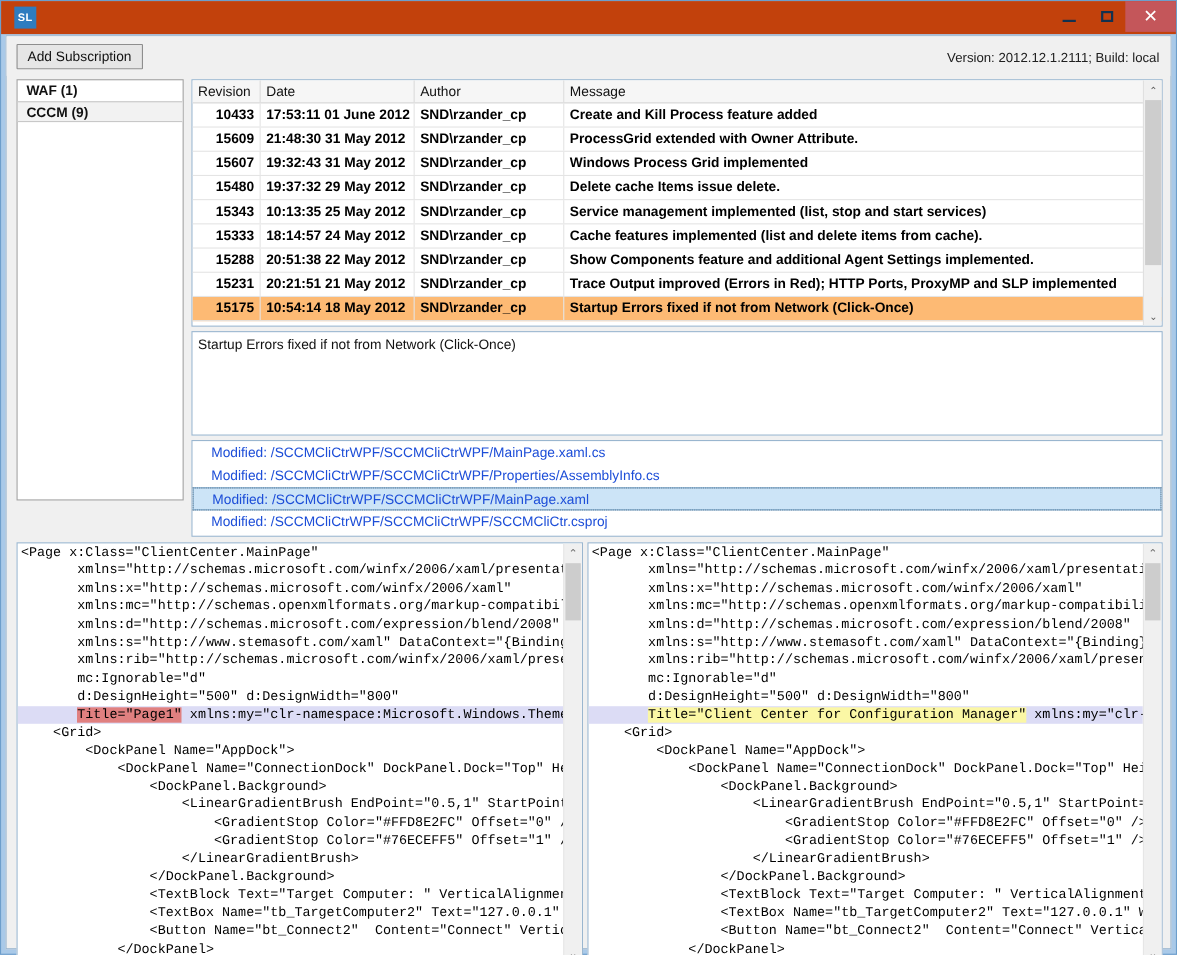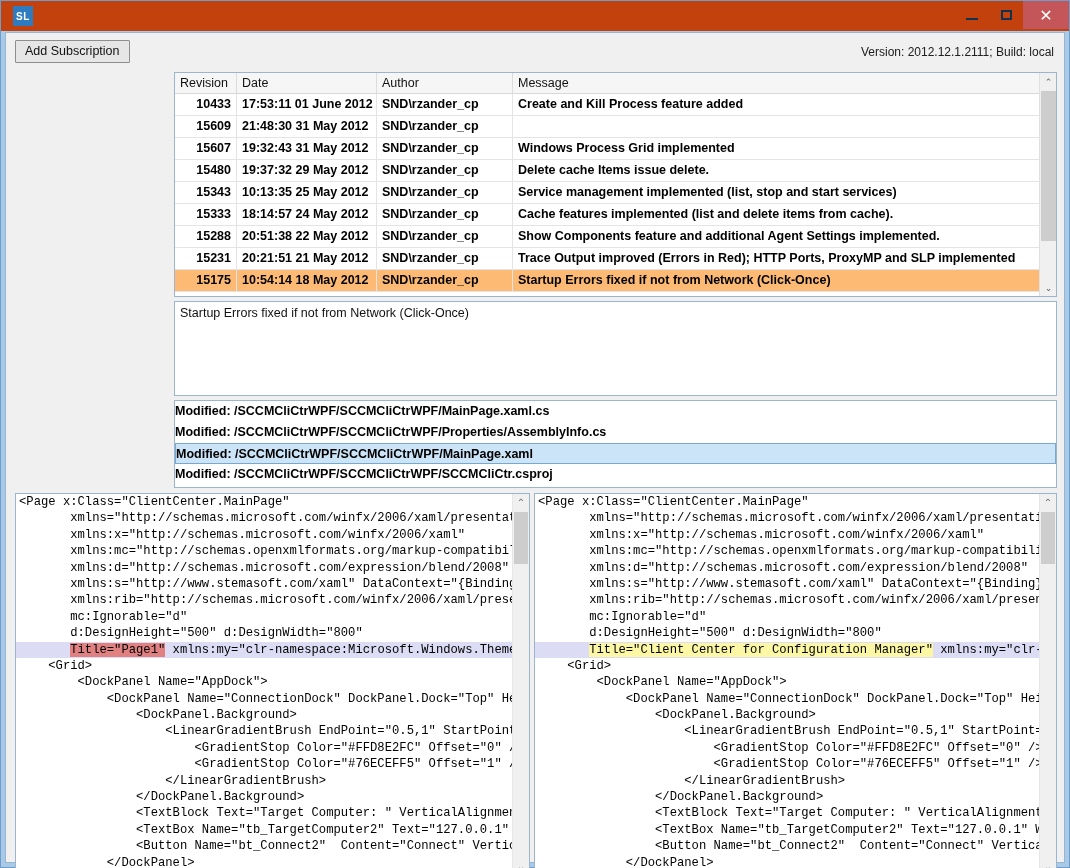--- a/index.html
+++ b/index.html
@@ -152,24 +152,23 @@
   
   .file-list{
     position:absolute;left:168px;top:367px;width:883px;height:88px;
     background:#ffffff;
     border:1px solid #9ab6cf;
     box-sizing:border-box;
     overflow:hidden;
   }
   .file-item{
     height:21px;line-height:20px;
-    padding-left:0;
-    font-size:12.5px;color:#000000;
-    box-sizing:border-box;
-    font-weight:bold;
+    padding-left:17px;
+    font-size:12.5px;color:#1d4ed8;
+    box-sizing:border-box;
   }
   .file-item.selected{
     background:#cce4f7;
     border:1px dotted #555;
     outline:1px solid #7aa7cc;
     outline-offset:-1px;
   }
   
   .diff{
     position:absolute;top:460px;height:400px;
@@ -227,39 +226,44 @@
     </div>
   </div>
 
   <div class="client">
 
     <div class="toolbar">
       <div class="btn-add-sub">Add Subscription</div>
       <div class="version-text">Version: 2012.12.1.2111; Build: local</div>
     </div>
 
+    <div class="sidebar" id="sidebar">
+        <div class="side-item">WAF (1)</div>
+        <div class="side-item selected">CCCM (9)</div>
+      </div>
 
     <div class="grid-wrap">
       <div class="grid-head" id="grid-head">
           <div class="cell c-rev" style="text-align: left;">Revision</div>
           <div class="cell c-date">Date</div>
           <div class="cell c-author">Author</div>
           <div class="cell c-msg">Message</div>
         </div>
       <div class="grid-body" id="grid-body">
           <div class="grid-row">
             <div class="cell c-rev">10433</div>
             <div class="cell c-date">17:53:11 01 June 2012</div>
             <div class="cell c-author">SND\rzander_cp</div>
             <div class="cell c-msg">Create and Kill Process feature added</div>
           </div>
           <div class="grid-row">
             <div class="cell c-rev">15609</div>
             <div class="cell c-date">21:48:30 31 May 2012</div>
             <div class="cell c-author">SND\rzander_cp</div>
+            <div class="cell c-msg">ProcessGrid extended with Owner Attribute.</div>
           </div>
           <div class="grid-row">
             <div class="cell c-rev">15607</div>
             <div class="cell c-date">19:32:43 31 May 2012</div>
             <div class="cell c-author">SND\rzander_cp</div>
             <div class="cell c-msg">Windows Process Grid implemented</div>
           </div>
           <div class="grid-row">
             <div class="cell c-rev">15480</div>
             <div class="cell c-date">19:37:32 29 May 2012</div>

